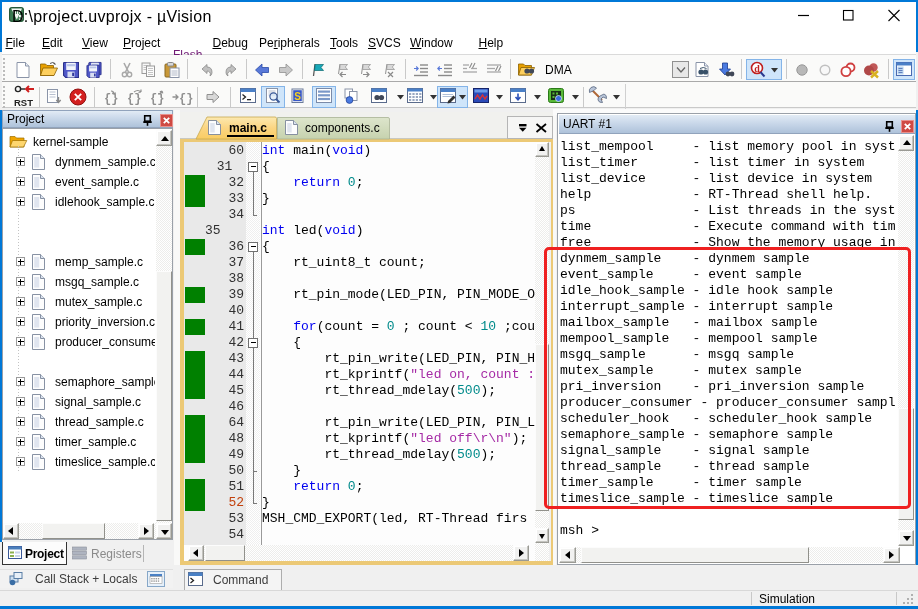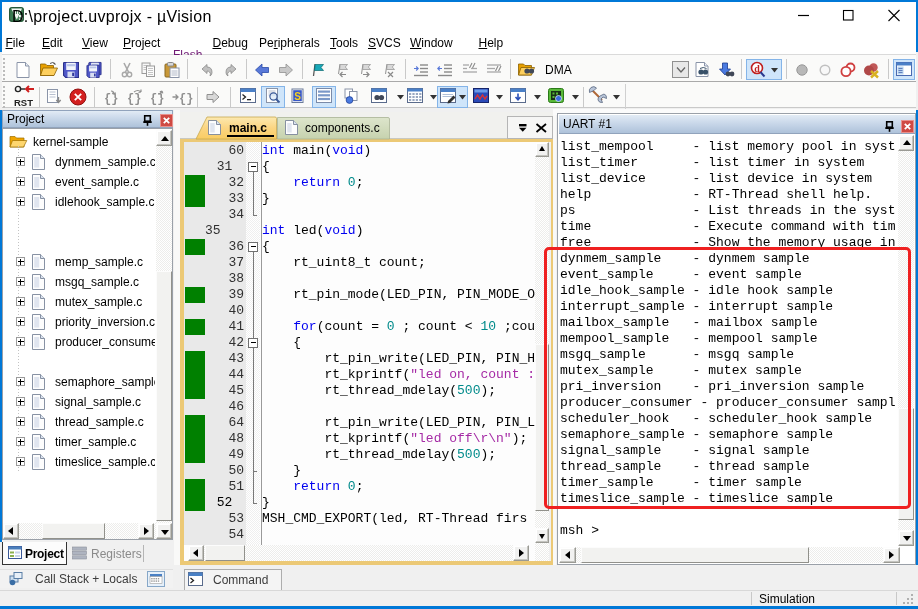--- a/index.html
+++ b/index.html
@@ -739,21 +739,21 @@
 <div class="mono abs" style="left:205px;top:415px;width:39px;text-align:right;color:#303030">64</div>
 <div class="mono abs" style="left:262px;top:415px;width:273px;overflow:hidden;color:#000">        rt_pin_write(LED_PIN, PIN_L</div>
 <div class="mono abs" style="left:205px;top:431px;width:39px;text-align:right;color:#303030">48</div>
 <div class="mono abs" style="left:262px;top:431px;width:273px;overflow:hidden;color:#000">        rt_kprintf(<b style="color:#a52aa5;font-weight:normal">"led off\r\n"</b>);</div>
 <div class="mono abs" style="left:205px;top:447px;width:39px;text-align:right;color:#303030">49</div>
 <div class="mono abs" style="left:262px;top:447px;width:273px;overflow:hidden;color:#000">        rt_thread_mdelay(<b style="color:#008b8b;font-weight:normal">500</b>);</div>
 <div class="mono abs" style="left:205px;top:463px;width:39px;text-align:right;color:#303030">50</div>
 <div class="mono abs" style="left:262px;top:463px;width:273px;overflow:hidden;color:#000">    }</div>
 <div class="mono abs" style="left:205px;top:479px;width:39px;text-align:right;color:#303030">51</div>
 <div class="mono abs" style="left:262px;top:479px;width:273px;overflow:hidden;color:#000">    <b style="color:#0000f0;font-weight:normal">return</b> <b style="color:#008b8b;font-weight:normal">0</b>;</div>
-<div class="mono abs" style="left:205px;top:495px;width:39px;text-align:center;color:#000000">52</div>
+<div class="mono abs" style="left:205px;top:495px;width:39px;text-align:right;color:#c2410c">52</div>
 <div class="mono abs" style="left:262px;top:495px;width:273px;overflow:hidden;color:#000">}</div>
 <div class="mono abs" style="left:205px;top:511px;width:39px;text-align:right;color:#303030">53</div>
 <div class="mono abs" style="left:262px;top:511px;width:273px;overflow:hidden;color:#000">MSH_CMD_EXPORT(led, RT-Thread firs</div>
 <div class="mono abs" style="left:205px;top:527px;width:39px;text-align:right;color:#303030">54</div>
 <div class="abs" style="left:248px;top:162px;width:10px;height:10px;background:#fff;border:1px solid #707070;z-index:2"></div>
     <div class="abs" style="left:250.5px;top:166px;width:5px;height:1px;background:#000;z-index:3"></div>
 <div class="abs" style="left:248px;top:242px;width:10px;height:10px;background:#fff;border:1px solid #707070;z-index:2"></div>
     <div class="abs" style="left:250.5px;top:246px;width:5px;height:1px;background:#000;z-index:3"></div>
 <div class="abs" style="left:248px;top:338px;width:10px;height:10px;background:#fff;border:1px solid #707070;z-index:2"></div>
     <div class="abs" style="left:250.5px;top:342px;width:5px;height:1px;background:#000;z-index:3"></div>

